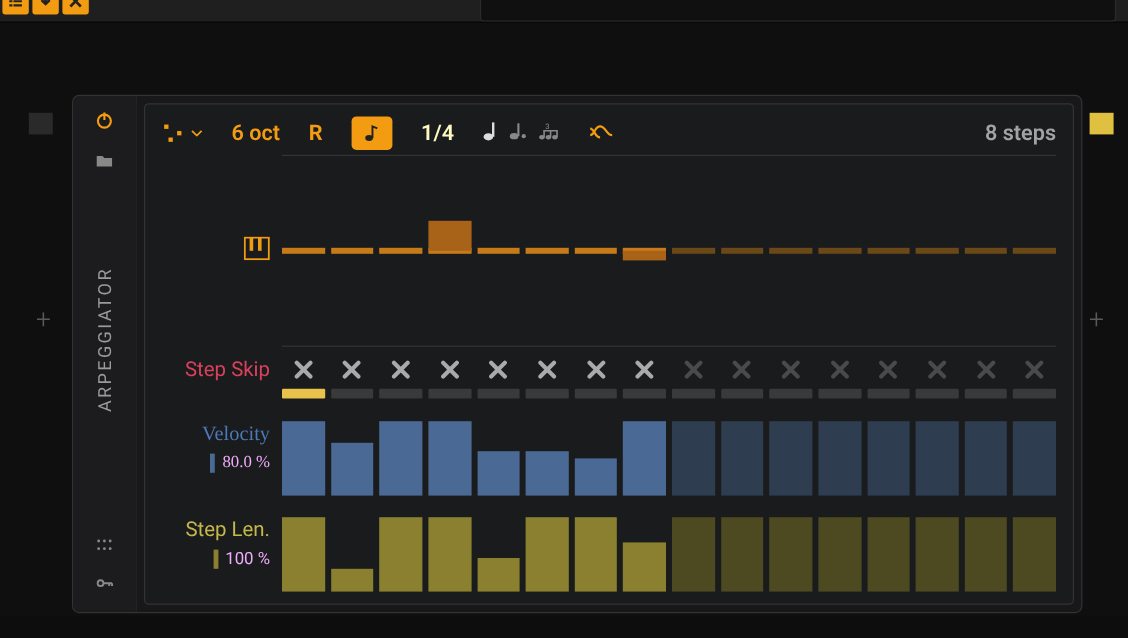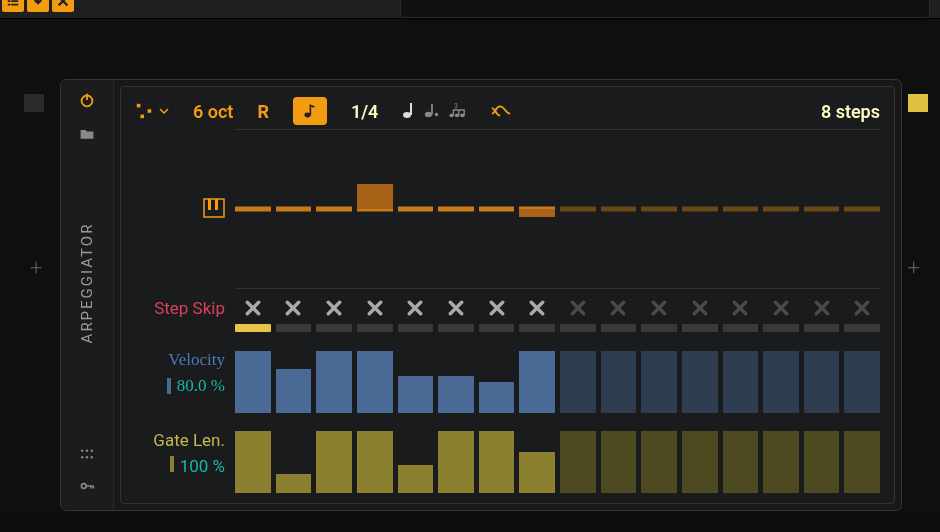--- a/index.html
+++ b/index.html
@@ -22,21 +22,21 @@
   .vtab .ico.power{color:#f39c12;}
   .vtab .vlabel{transform:rotate(-90deg);white-space:nowrap;letter-spacing:2px;font-size:15px;color:#9a9a9a;margin-top:130px;}
   .panel{flex:1;margin:6px;background:#1a1b1d;border:1px solid #333;border-radius:4px;padding:10px 14px 10px 14px;display:flex;flex-direction:column;}
   .hdr{display:flex;align-items:center;gap:24px;height:30px;}
   .hdr .pattern-ico{color:#f39c12;display:flex;align-items:center;gap:6px;}
   .hdr .oct{color:#f39c12;font-size:18px;font-weight:600;}
   .hdr .rate-R{color:#f39c12;font-weight:700;font-size:18px;}
   .hdr .note-btn{width:34px;height:28px;background:#f39c12;border-radius:4px;display:flex;align-items:center;justify-content:center;}
   .hdr .div{color:#fef9c3;font-size:18px;font-weight:600;}
   .hdr .mode-ico{color:#c8c8c8;display:flex;gap:8px;align-items:center;}
-  .hdr .steps{color:#fef9c3;font-size:18px;font-weight:600;margin-left:auto;text-align:right;}
+  .hdr .steps{color:#a3a3a3;font-size:18px;font-weight:600;margin-left:auto;text-align:right;}
   .hdr .env-ico{color:#f39c12;}
   .lanes{flex:1;display:flex;flex-direction:column;}
   .rowlbl{width:90px;text-align:right;padding-right:10px;}
   .lane{display:flex;align-items:center;}
   .cells{flex:1;display:flex;gap:5px;}
   .divider{height:1px;background:#333;margin:4px 0 4px 100px;}
   
   .pitch-lane{height:150px;align-items:center;}
   .pitch-lane .rowlbl{height:100%;display:flex;align-items:center;justify-content:flex-end;}
   .pitch-cells{flex:1;display:flex;gap:5px;position:relative;height:100px;}
@@ -64,21 +64,21 @@
   .gate-lane{height:80px;align-items:flex-end;}
   .gate-lane .rowlbl{height:100%;display:flex;flex-direction:column;justify-content:center;gap:6px;}
   .gate-val{display:flex;gap:6px;justify-content:flex-end;}
   .gate-tick{width:4px;height:16px;background:#8a8030;}
   .gate-cells{flex:1;display:flex;gap:5px;align-items:flex-end;height:100%;}
   .gate-bar{flex:1;background:#8a8030;}
   .gate-bar.dim{background:#4d4920;}
   .txt-red{color:#d9415b;font-size:17px;}
   .txt-blue{color:#4a7ab8;font-size:17px;}
   .txt-yel{color:#c5b84a;font-size:17px;}
-  .txt-white{color:#14b8a6;font-size:17px;}
+  .txt-white{color:#f0abfc;font-size:14px;}
 </style>
 </head>
 <body>
 
 <div class="topbar">
   <div class="btns">
     <div class="tb-btn">
       <svg viewBox="0 0 16 16">
           <path fill="#222" d="M2 3h3v2H2zM6 3h8v2H6zM2 7h3v2H2zM6 7h8v2H6zM2 11h3v2H2zM6 11h8v2H6z"></path>
         </svg>
@@ -387,21 +387,21 @@
               <div class="vel-bar dim" style="height: 78%;"></div>
               <div class="vel-bar dim" style="height: 78%;"></div>
               <div class="vel-bar dim" style="height: 78%;"></div>
               <div class="vel-bar dim" style="height: 78%;"></div>
               <div class="vel-bar dim" style="height: 78%;"></div>
             </div>
         </div>
 
         <div class="lane gate-lane">
           <div class="rowlbl">
-            <span class="txt-yel">Gate Len.</span>
+            <span class="txt-yel">Step Len.</span>
             <span class="gate-val">
                 <span class="gate-tick"></span>
                 <span class="txt-white">100 %</span>
               </span>
           </div>
           <div class="gate-cells" id="gate-cells">
               <div class="gate-bar" style="height: 78%;"></div>
               <div class="gate-bar" style="height: 23.4%;"></div>
               <div class="gate-bar" style="height: 78%;"></div>
               <div class="gate-bar" style="height: 78%;"></div>

